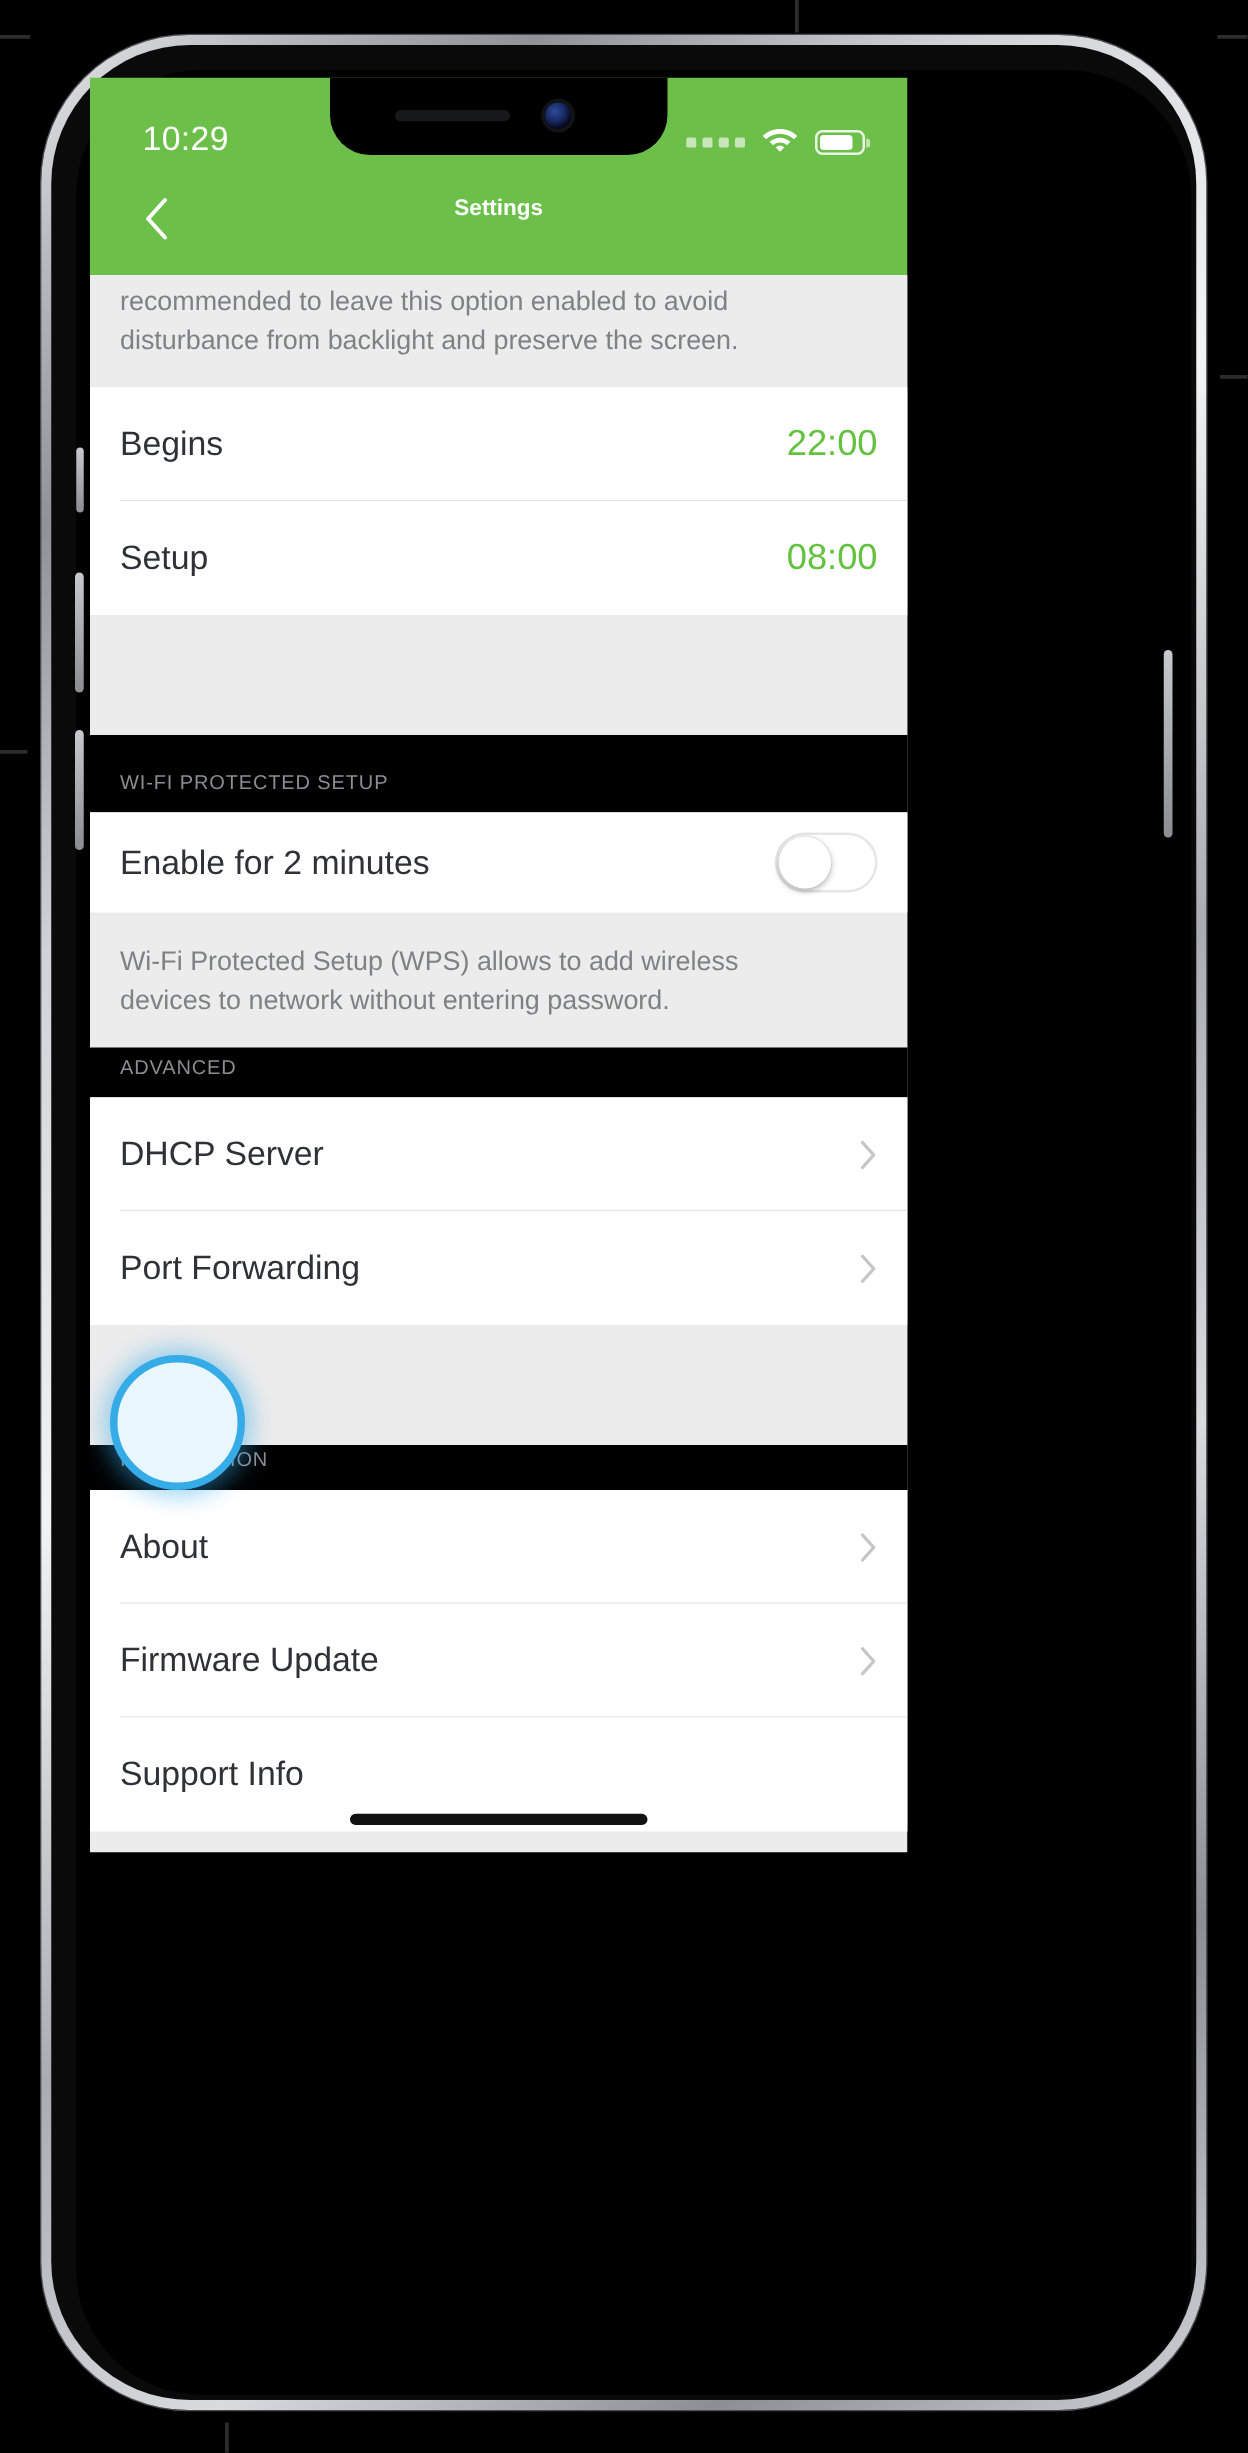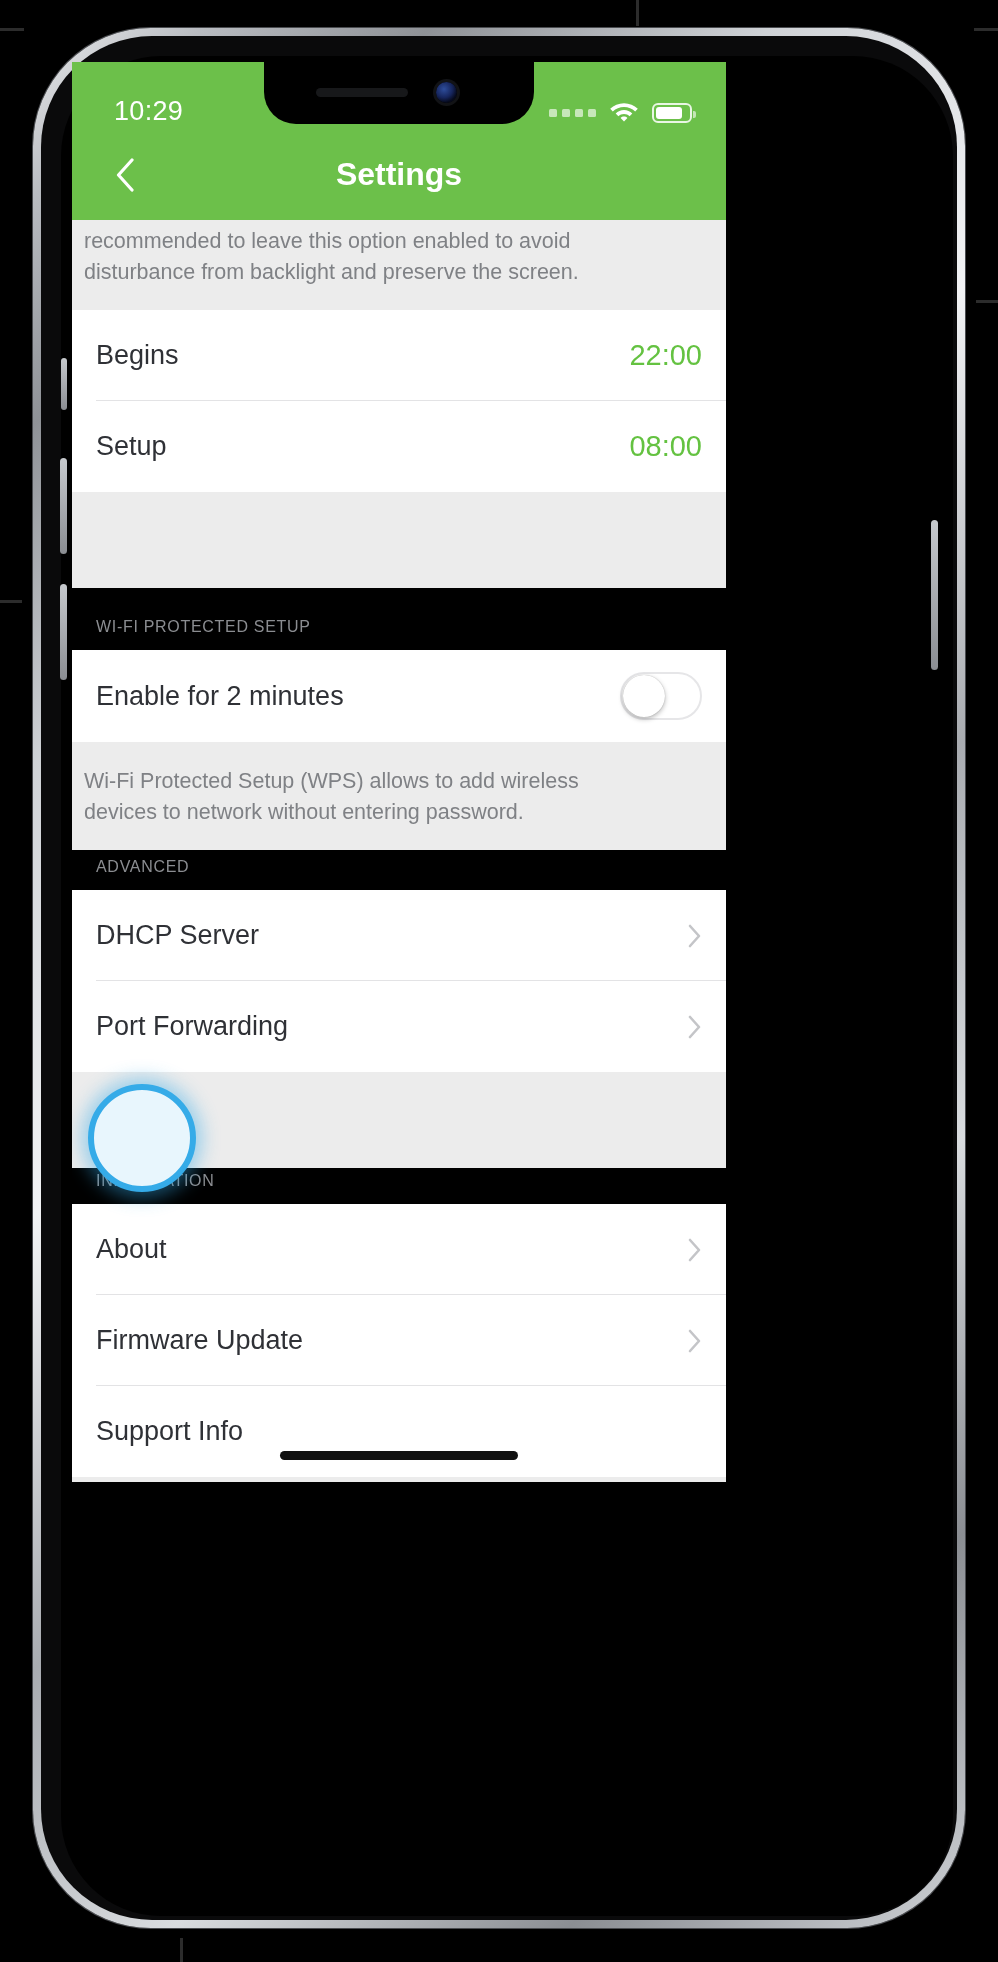--- a/index.html
+++ b/index.html
@@ -194,38 +194,38 @@
     top: 28px;
     width: 46px; height: 46px;
     display: flex; align-items: center; justify-content: center;
     cursor: pointer;
   }
   .nav-title {
     position: absolute;
     left: 0; right: 0;
     top: 32px;
     text-align: center;
-    font-size: 32px;
+    font-size: 18px;
     font-weight: bold;
     color: #ffffff;
   }
 
   
   .content {
     position: relative;
     background: #ececec;
     height: 1262px;
   }
 
   .desc {
     background: #ececec;
     color: #7f8185;
     font-size: 21.5px;
     line-height: 31px;
-    padding: 0px 24px 22px 12px;
+    padding: 0px 24px 22px 24px;
   }
   .desc.partial { padding-top: 0; }
   .desc-line { white-space: nowrap; }
 
   .group { background: #ffffff; }
   .row {
     position: relative;
     height: 91px;
     display: flex;
     align-items: center;
@@ -391,21 +391,21 @@
         <div class="row">
           <div class="row-label">Setup</div>
           <div class="row-value">08:00</div>
         </div>
       </div>
 
       <div class="gap"></div>
 
       <div class="section-head">WI-FI PROTECTED SETUP</div>
       <div class="group">
-        <div class="row" style="height:92px;">
+        <div class="row" style="height:80px;">
           <div class="row-label">Enable for 2 minutes</div>
           <div class="toggle">
             <span class="knob"></span>
           </div>
         </div>
       </div>
       <div class="desc" style="padding-top:24px;">
         <div class="desc-line">Wi-Fi Protected Setup (WPS) allows to add wireless</div>
         <div class="desc-line">devices to network without entering password.</div>
       </div>

